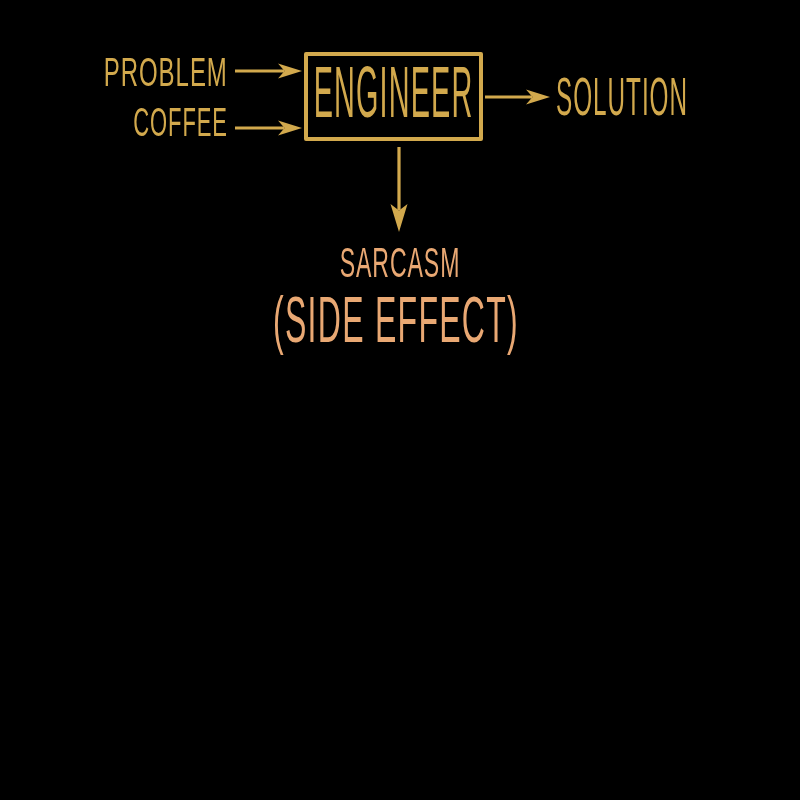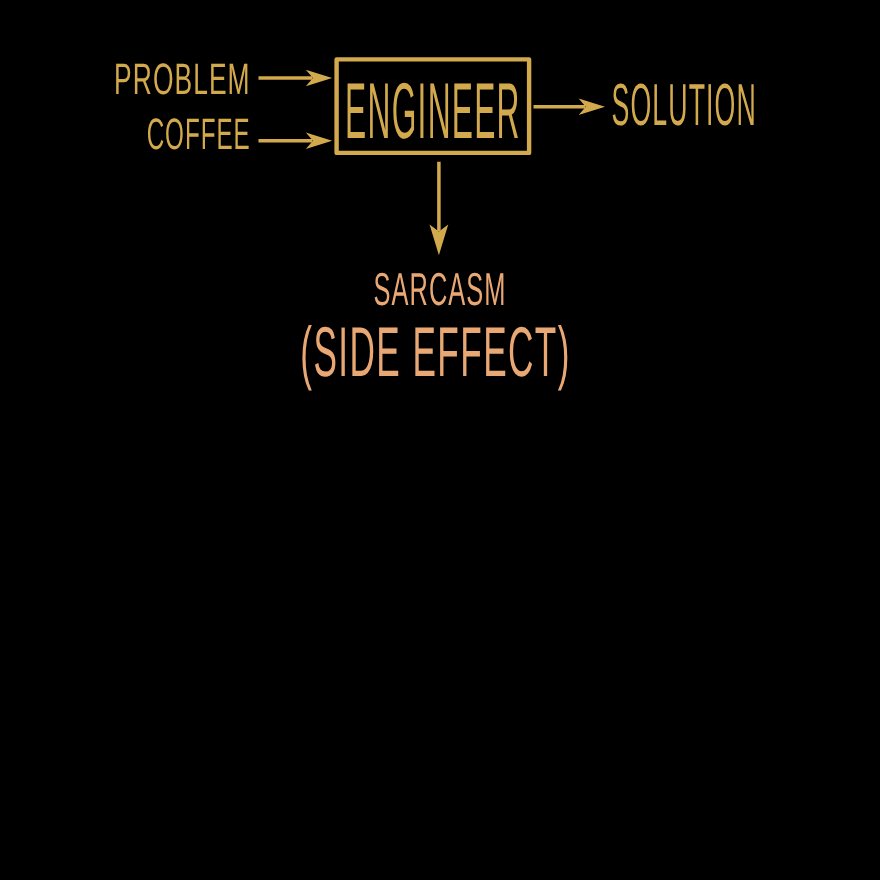--- a/index.html
+++ b/index.html
@@ -43,21 +43,21 @@
   .arrow-down { left: 387px; top: 146px; }
 
   .engineer-box {
     position: absolute;
     left: 304px; top: 52px;
     width: 179px; height: 89px;
     box-sizing: border-box;
     border: 4px solid #d2a94d;
     border-radius: 2px;
     display: flex;
-    align-items: flex-end;
+    align-items: flex-start;
     justify-content: center;
   }
   .engineer {
     font-size: 72px; line-height: 72px;
     transform: scaleX(0.40);
     transform-origin: 50% 50%;
     white-space: nowrap;
   }
   .solution {
     left: 556px; top: 68px;

